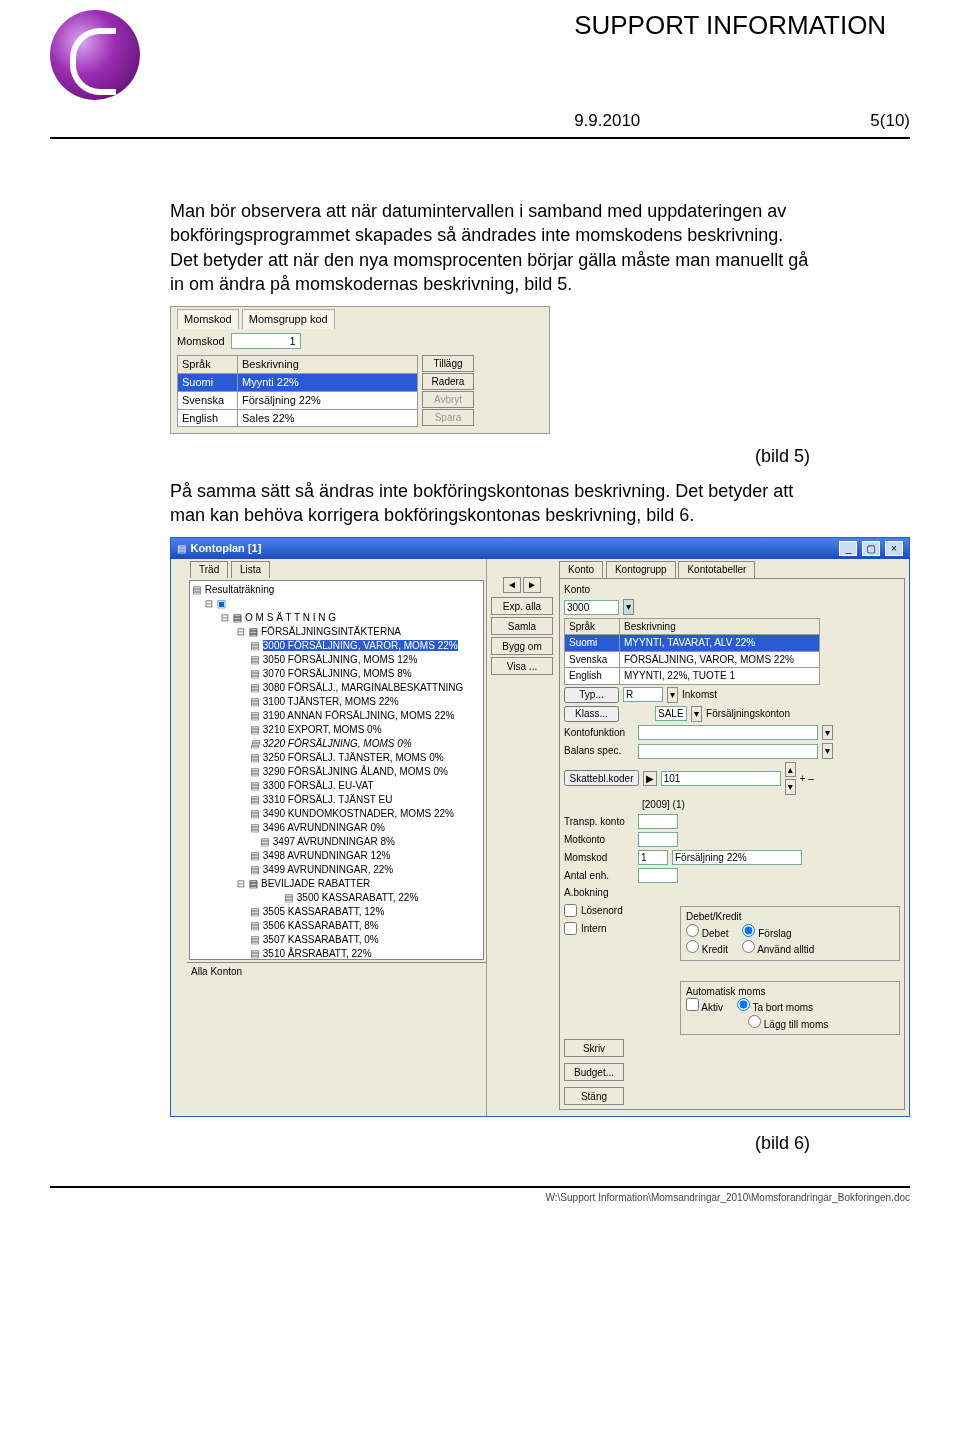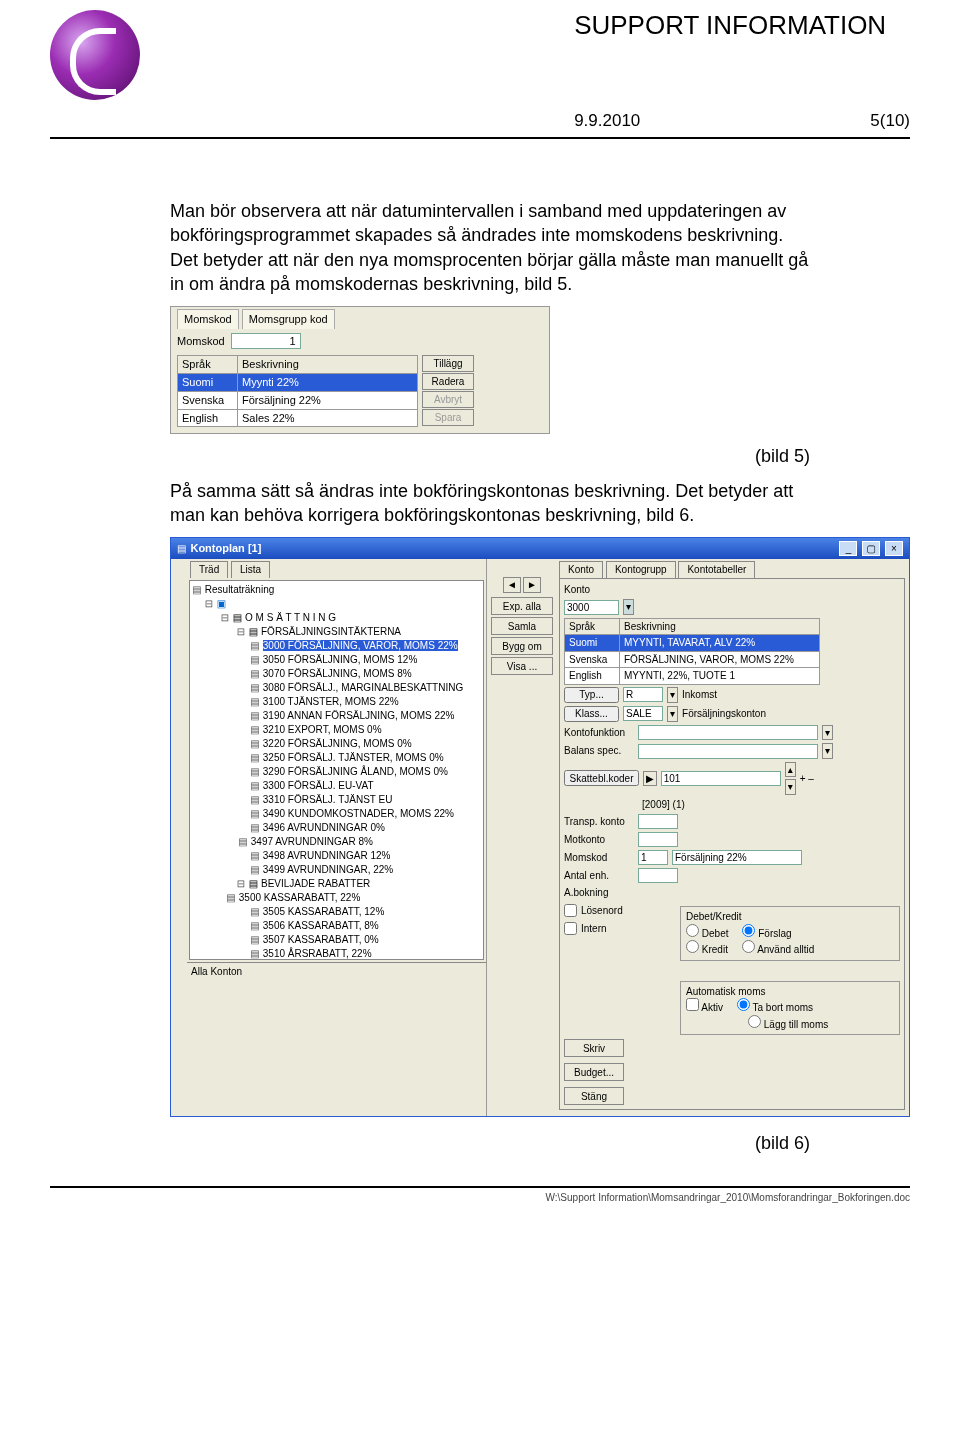--- a/index.html
+++ b/index.html
@@ -149,34 +149,34 @@
           <div class="ind2"><span class="ico">⊟</span> <span>▤</span> <span>O M S Ä T T N I N G</span></div>
           <div class="ind3"><span class="ico">⊟</span> <span>▤</span> <span>FÖRSÄLJNINGSINTÄKTERNA</span></div>
           <div id="tree-items">
               <div class="ind3" style="margin-left: 58px;"><span class="ico">▤</span> <span class="sel">3000  FÖRSÄLJNING, VAROR, MOMS 22%</span></div>
               <div class="ind3" style="margin-left: 58px;"><span class="ico">▤</span> 3050  FÖRSÄLJNING, MOMS 12%</div>
               <div class="ind3" style="margin-left: 58px;"><span class="ico">▤</span> 3070  FÖRSÄLJNING, MOMS 8%</div>
               <div class="ind3" style="margin-left: 58px;"><span class="ico">▤</span> 3080  FÖRSÄLJ., MARGINALBESKATTNING</div>
               <div class="ind3" style="margin-left: 58px;"><span class="ico">▤</span> 3100  TJÄNSTER, MOMS 22%</div>
               <div class="ind3" style="margin-left: 58px;"><span class="ico">▤</span> 3190  ANNAN FÖRSÄLJNING, MOMS 22%</div>
               <div class="ind3" style="margin-left: 58px;"><span class="ico">▤</span> 3210  EXPORT, MOMS 0%</div>
-              <div class="ind3" style="margin-left: 58px;"><span class="ico">▤</span> 3220  FÖRSÄLJNING, MOMS 0%</div>
+              <div class="ind3" style="margin-left: 58px; font-style: italic;"><span class="ico">▤</span> 3220  FÖRSÄLJNING, MOMS 0%</div>
               <div class="ind3" style="margin-left: 58px;"><span class="ico">▤</span> 3250  FÖRSÄLJ. TJÄNSTER, MOMS 0%</div>
               <div class="ind3" style="margin-left: 58px;"><span class="ico">▤</span> 3290  FÖRSÄLJNING ÅLAND, MOMS 0%</div>
               <div class="ind3" style="margin-left: 58px;"><span class="ico">▤</span> 3300  FÖRSÄLJ. EU-VAT</div>
               <div class="ind3" style="margin-left: 58px;"><span class="ico">▤</span> 3310  FÖRSÄLJ. TJÄNST EU</div>
               <div class="ind3" style="margin-left: 58px;"><span class="ico">▤</span> 3490  KUNDOMKOSTNADER, MOMS 22%</div>
               <div class="ind3" style="margin-left: 58px;"><span class="ico">▤</span> 3496  AVRUNDNINGAR 0%</div>
-              <div class="ind3" style="margin-left: 46px;"><span class="ico">▤</span> 3497  AVRUNDNINGAR 8%</div>
+              <div class="ind3" style="margin-left: 68px;"><span class="ico">▤</span> 3497  AVRUNDNINGAR 8%</div>
               <div class="ind3" style="margin-left: 58px;"><span class="ico">▤</span> 3498  AVRUNDNINGAR 12%</div>
               <div class="ind3" style="margin-left: 58px;"><span class="ico">▤</span> 3499  AVRUNDNINGAR, 22%</div>
             </div>
           <div class="ind3"><span class="ico">⊟</span> <span>▤</span> <span>BEVILJADE RABATTER</span></div>
           <div id="tree-items2">
-              <div class="ind3" style="margin-left: 34px;"><span class="ico">▤</span> 3500  KASSARABATT, 22%</div>
+              <div class="ind3" style="margin-left: 92px;"><span class="ico">▤</span> 3500  KASSARABATT, 22%</div>
               <div class="ind3" style="margin-left: 58px;"><span class="ico">▤</span> 3505  KASSARABATT, 12%</div>
               <div class="ind3" style="margin-left: 58px;"><span class="ico">▤</span> 3506  KASSARABATT, 8%</div>
               <div class="ind3" style="margin-left: 58px;"><span class="ico">▤</span> 3507  KASSARABATT, 0%</div>
               <div class="ind3" style="margin-left: 58px;"><span class="ico">▤</span> 3510  ÅRSRABATT, 22%</div>
             </div>
         </div>
         <div class="status">Alla Konton</div>
       </div>
       <div class="midbtns">
         <div class="navrow">
@@ -223,21 +223,21 @@
           </tbody>
             </table>
           <div class="field">
             <button style="width:55px;height:16px;font-size:10px">Typ...</button>
             <input style="width: 40px;" value="R">
               <span style="border:1px solid #888;padding:0 2px">▾</span>
             <span>Inkomst</span>
           </div>
           <div class="field">
             <button style="width:55px;height:16px;font-size:10px">Klass...</button>
-            <input style="width: 40px;" value="SALE">
+            <input style="width: 32px; margin-left: 32px;" value="SALE">
               <span style="border:1px solid #888;padding:0 2px">▾</span>
             <span>Försäljningskonton</span>
           </div>
           <div class="field">
               <label>Kontofunktion</label>
               <input style="width: 180px;">
               <span style="border:1px solid #888;padding:0 2px">▾</span>
             </div>
           <div class="field">
               <label>Balans spec.</label>

